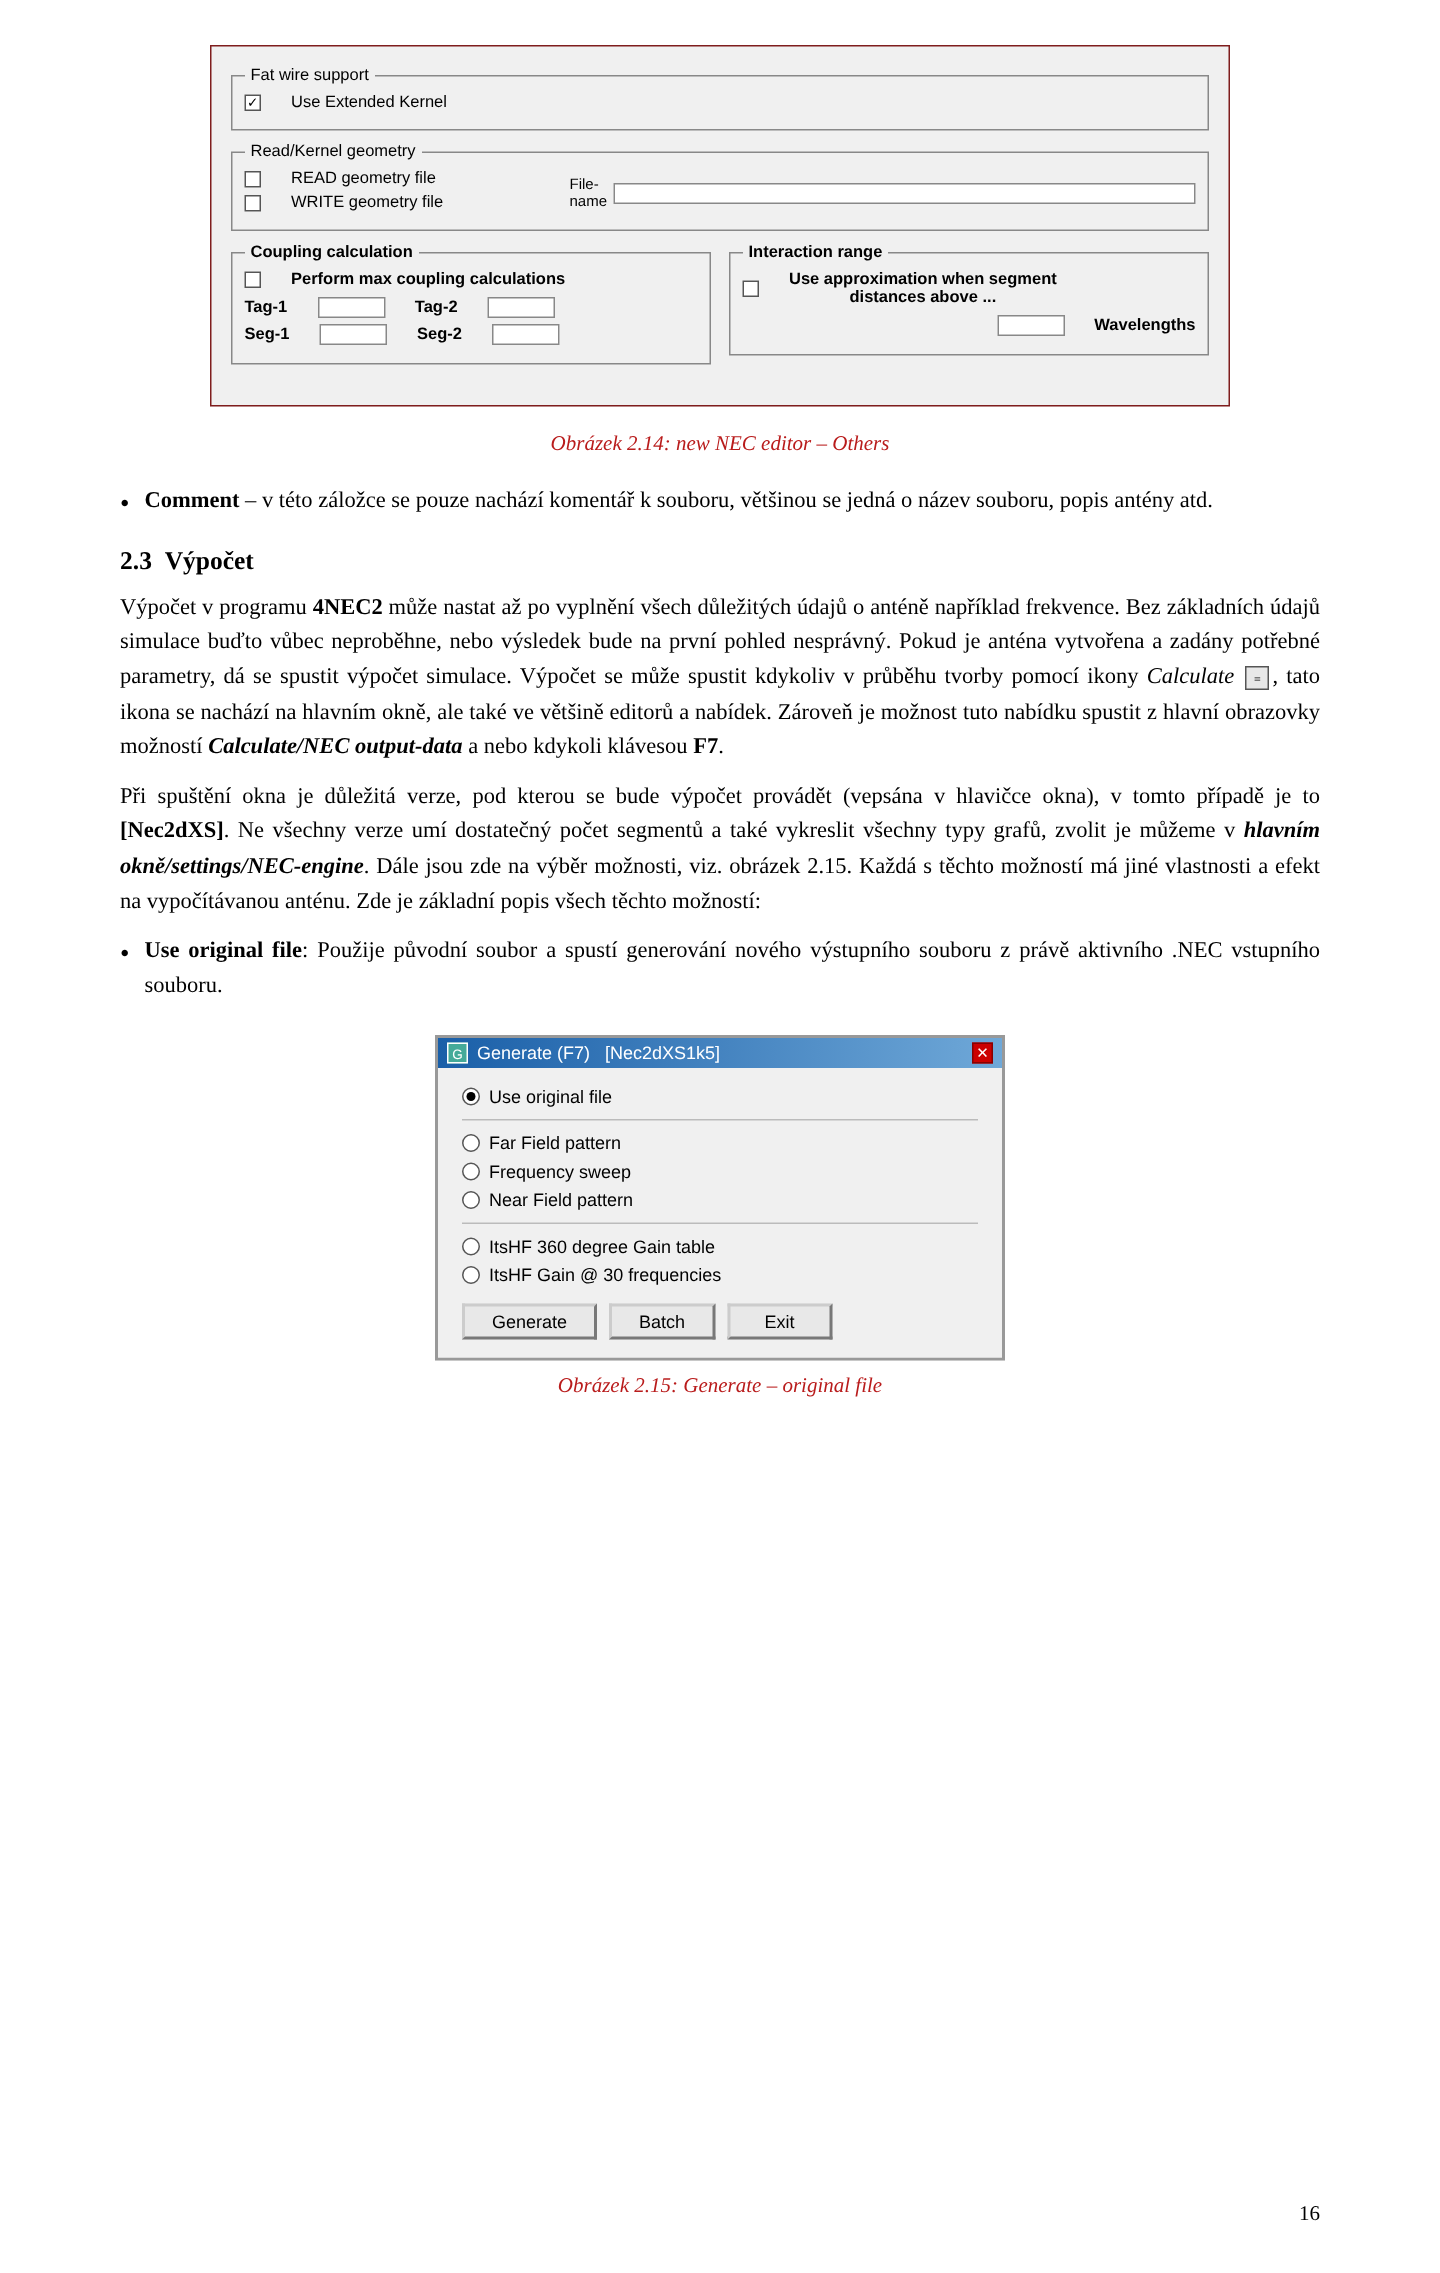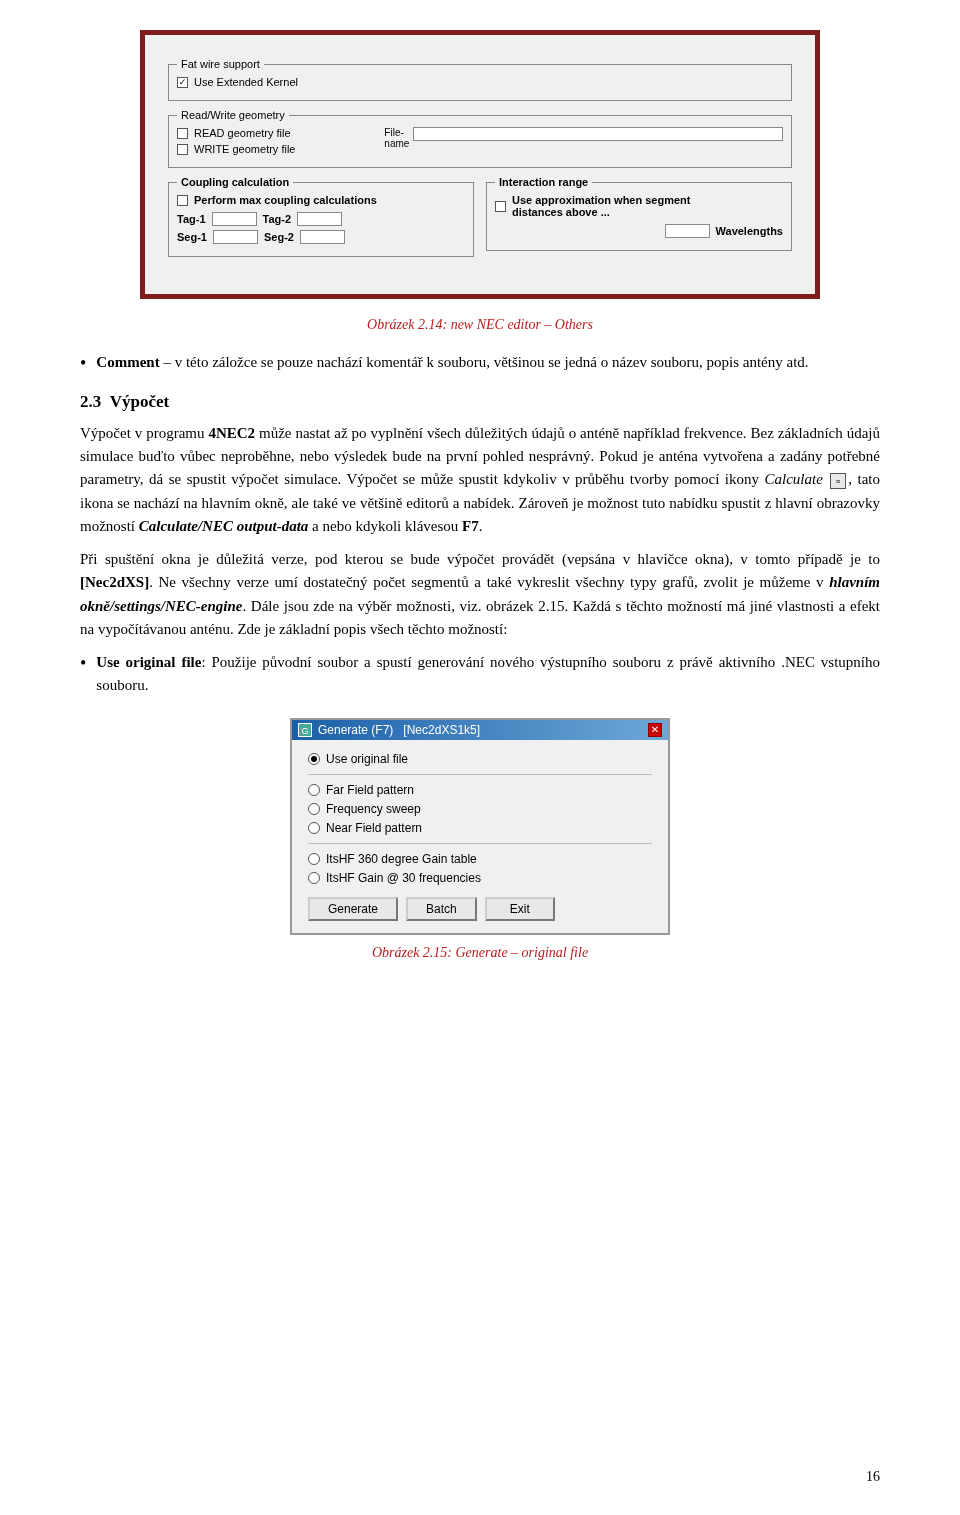--- a/index.html
+++ b/index.html
@@ -15,23 +15,23 @@
 
     .page {
       width: 960px;
       min-height: 1515px;
       padding: 30px 80px 60px 80px;
       position: relative;
     }
 
     
     .dialog-screenshot {
-      border: 5px solid #7f1d1d;
+      border: 1px solid #7f1d1d;
       background: #f0f0f0;
-      padding: 23px;
+      padding: 13px;
       margin: 0 auto 18px auto;
       width: 680px;
       font-family: Arial, sans-serif;
       font-size: 11px;
     }
 
     .group-box {
       border: 1px solid #888;
       padding: 6px 8px 8px 8px;
       margin-bottom: 8px;
@@ -40,22 +40,23 @@
 
     .group-box legend {
       font-size: 11px;
       padding: 0 4px;
       font-family: Arial, sans-serif;
     }
 
     .group-row {
       display: flex;
       align-items: center;
-      gap: 6px;
+      gap: 20px;
       margin-bottom: 4px;
+      text-align: center;
     }
 
     .cb-box {
       width: 11px;
       height: 11px;
       border: 1px solid #555;
       background: #fff;
       display: inline-flex;
       align-items: center;
       justify-content: center;
@@ -104,20 +105,21 @@
       display: flex;
       gap: 8px;
     }
 
     .rw-left {
       flex: 1;
     }
 
     .rw-right {
       display: flex;
+      align-items: center;
       gap: 4px;
       flex: 2;
     }
 
     
     .figure-caption {
       text-align: center;
       font-style: italic;
       font-size: 14px;
       margin: 8px 0 18px 0;
@@ -308,21 +310,21 @@
 
     <fieldset class="group-box">
       <legend>Fat wire support</legend>
       <div class="group-row">
         <div class="cb-box cb-checked"></div>
         <span>Use Extended Kernel</span>
       </div>
     </fieldset>
 
     <fieldset class="group-box">
-      <legend>Read/Write geometry</legend>
+      <legend>Read/Kernel geometry</legend>
       <div class="rw-rows">
         <div class="rw-left">
           <div class="group-row">
             <div class="cb-box cb-unchecked"></div>
             <span>READ geometry file</span>
           </div>
           <div class="group-row">
             <div class="cb-box cb-unchecked"></div>
             <span>WRITE geometry file</span>
           </div>

